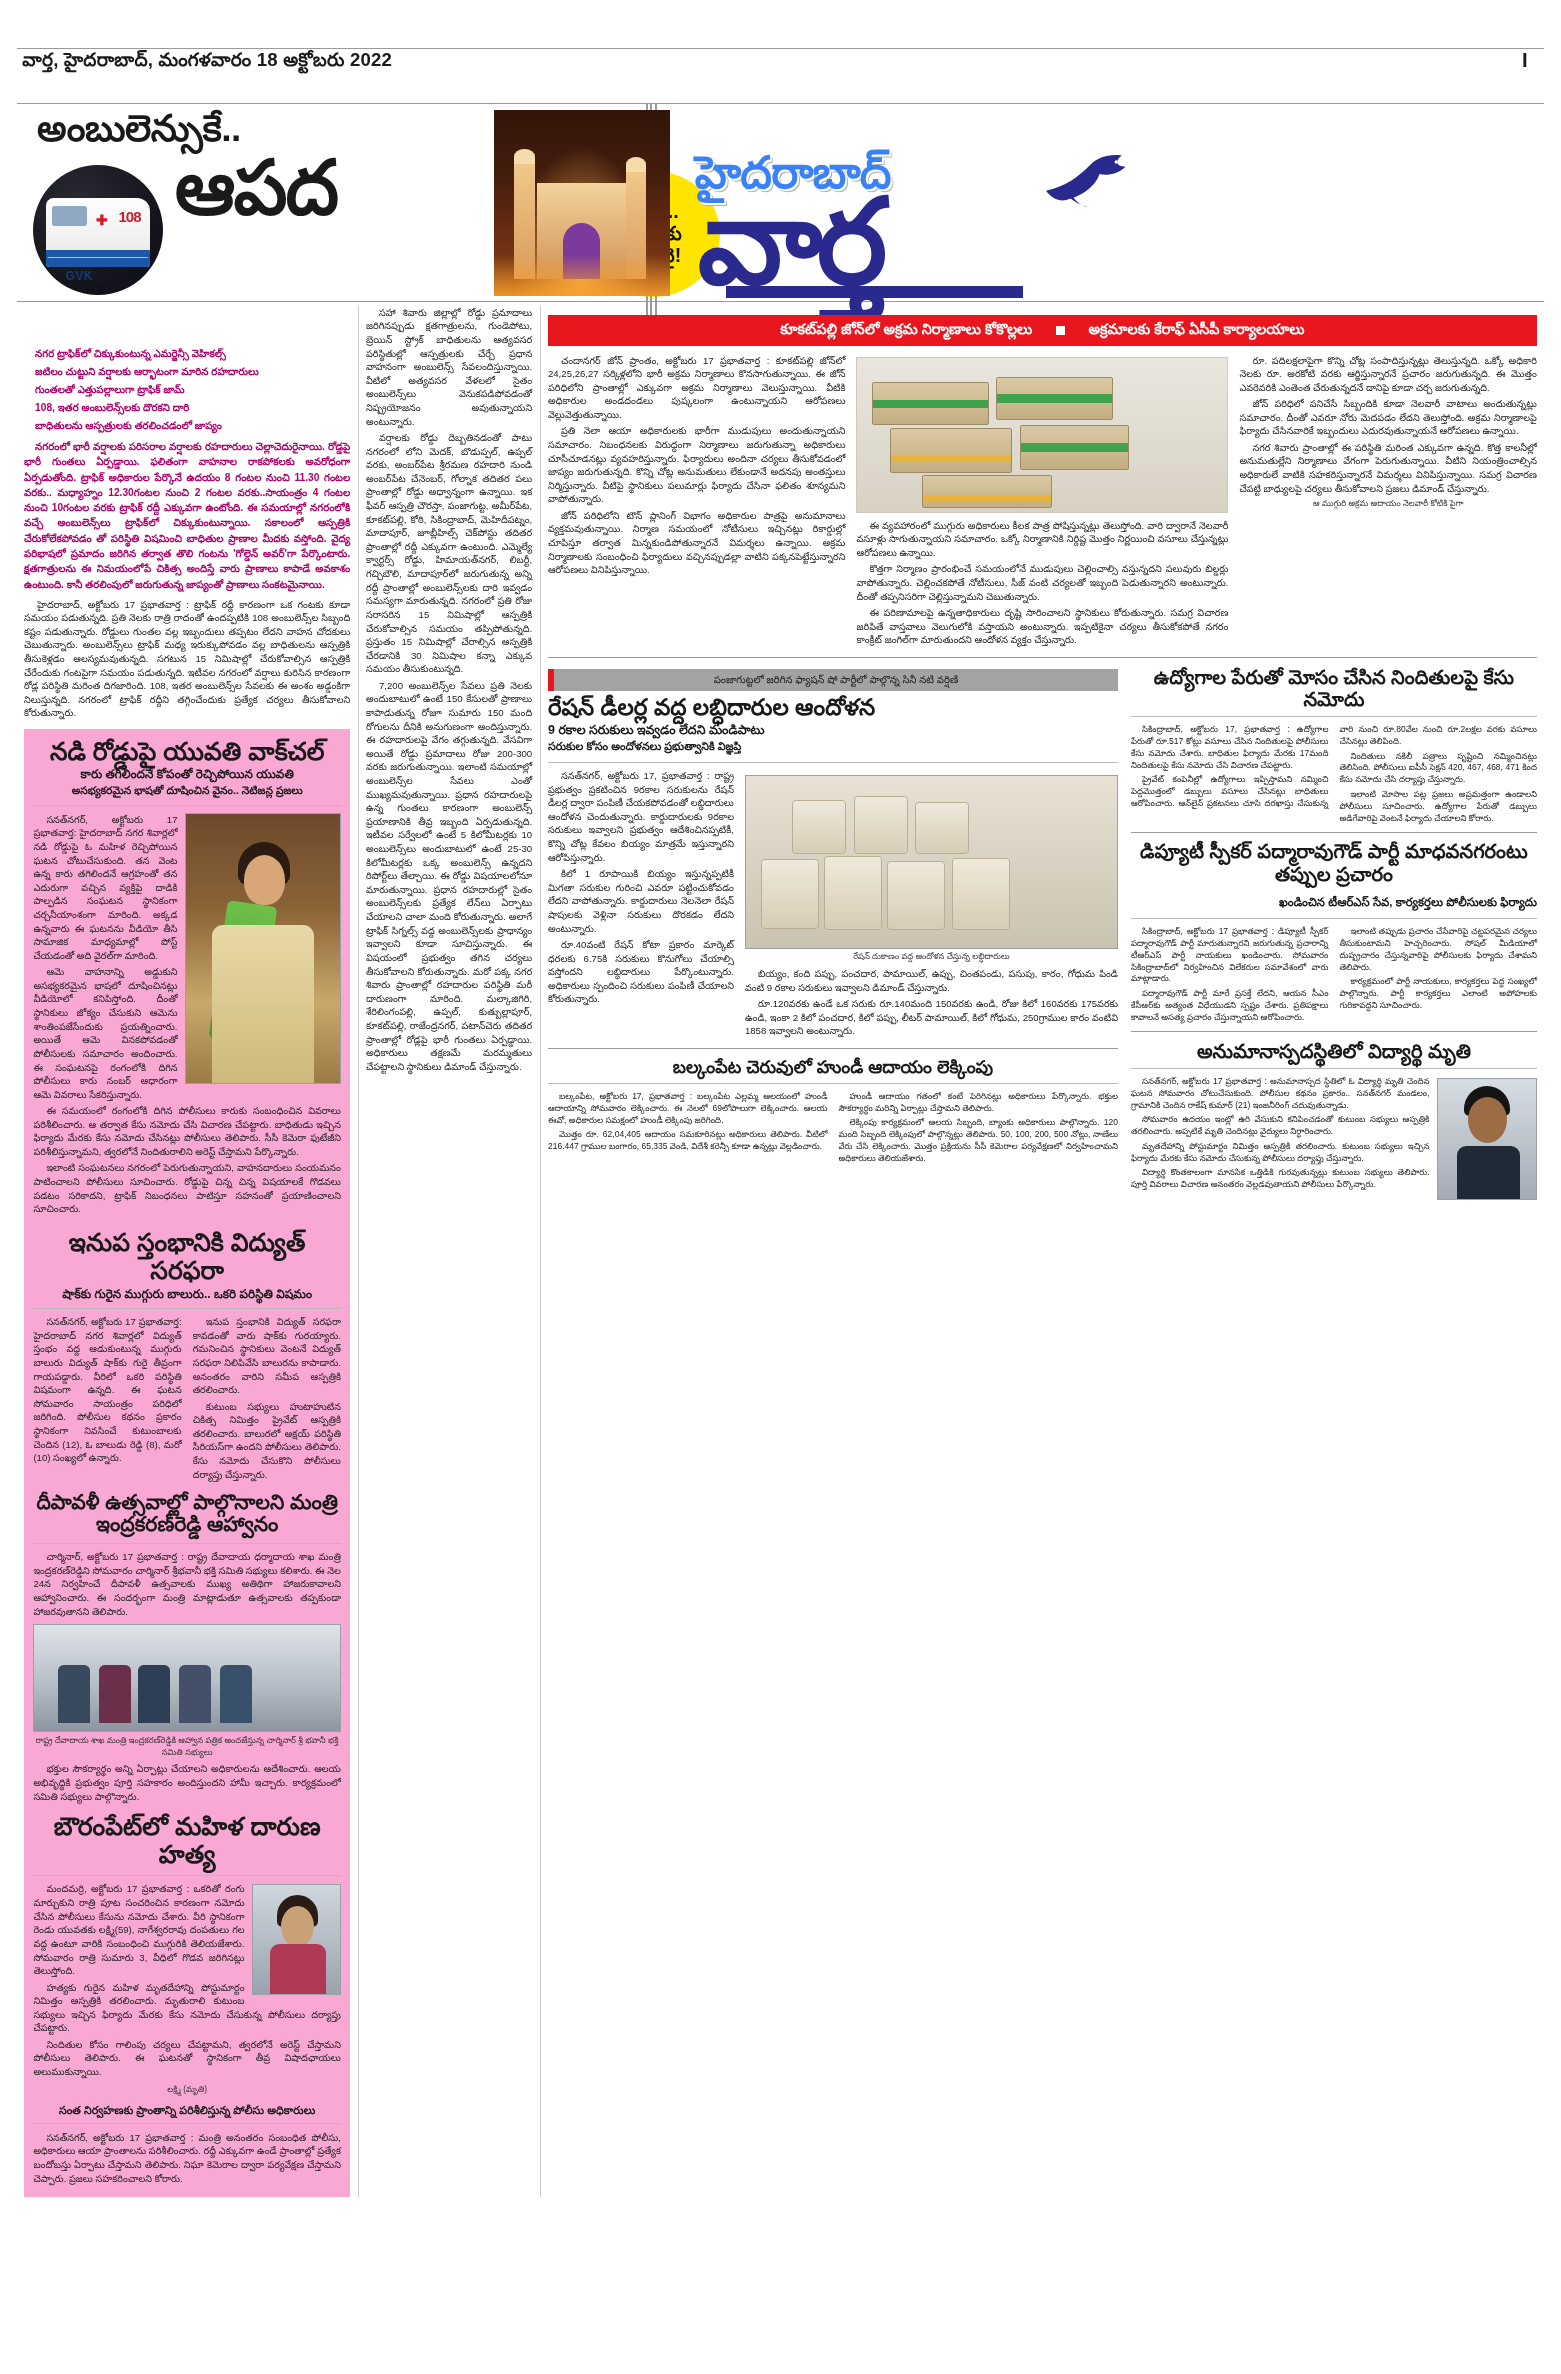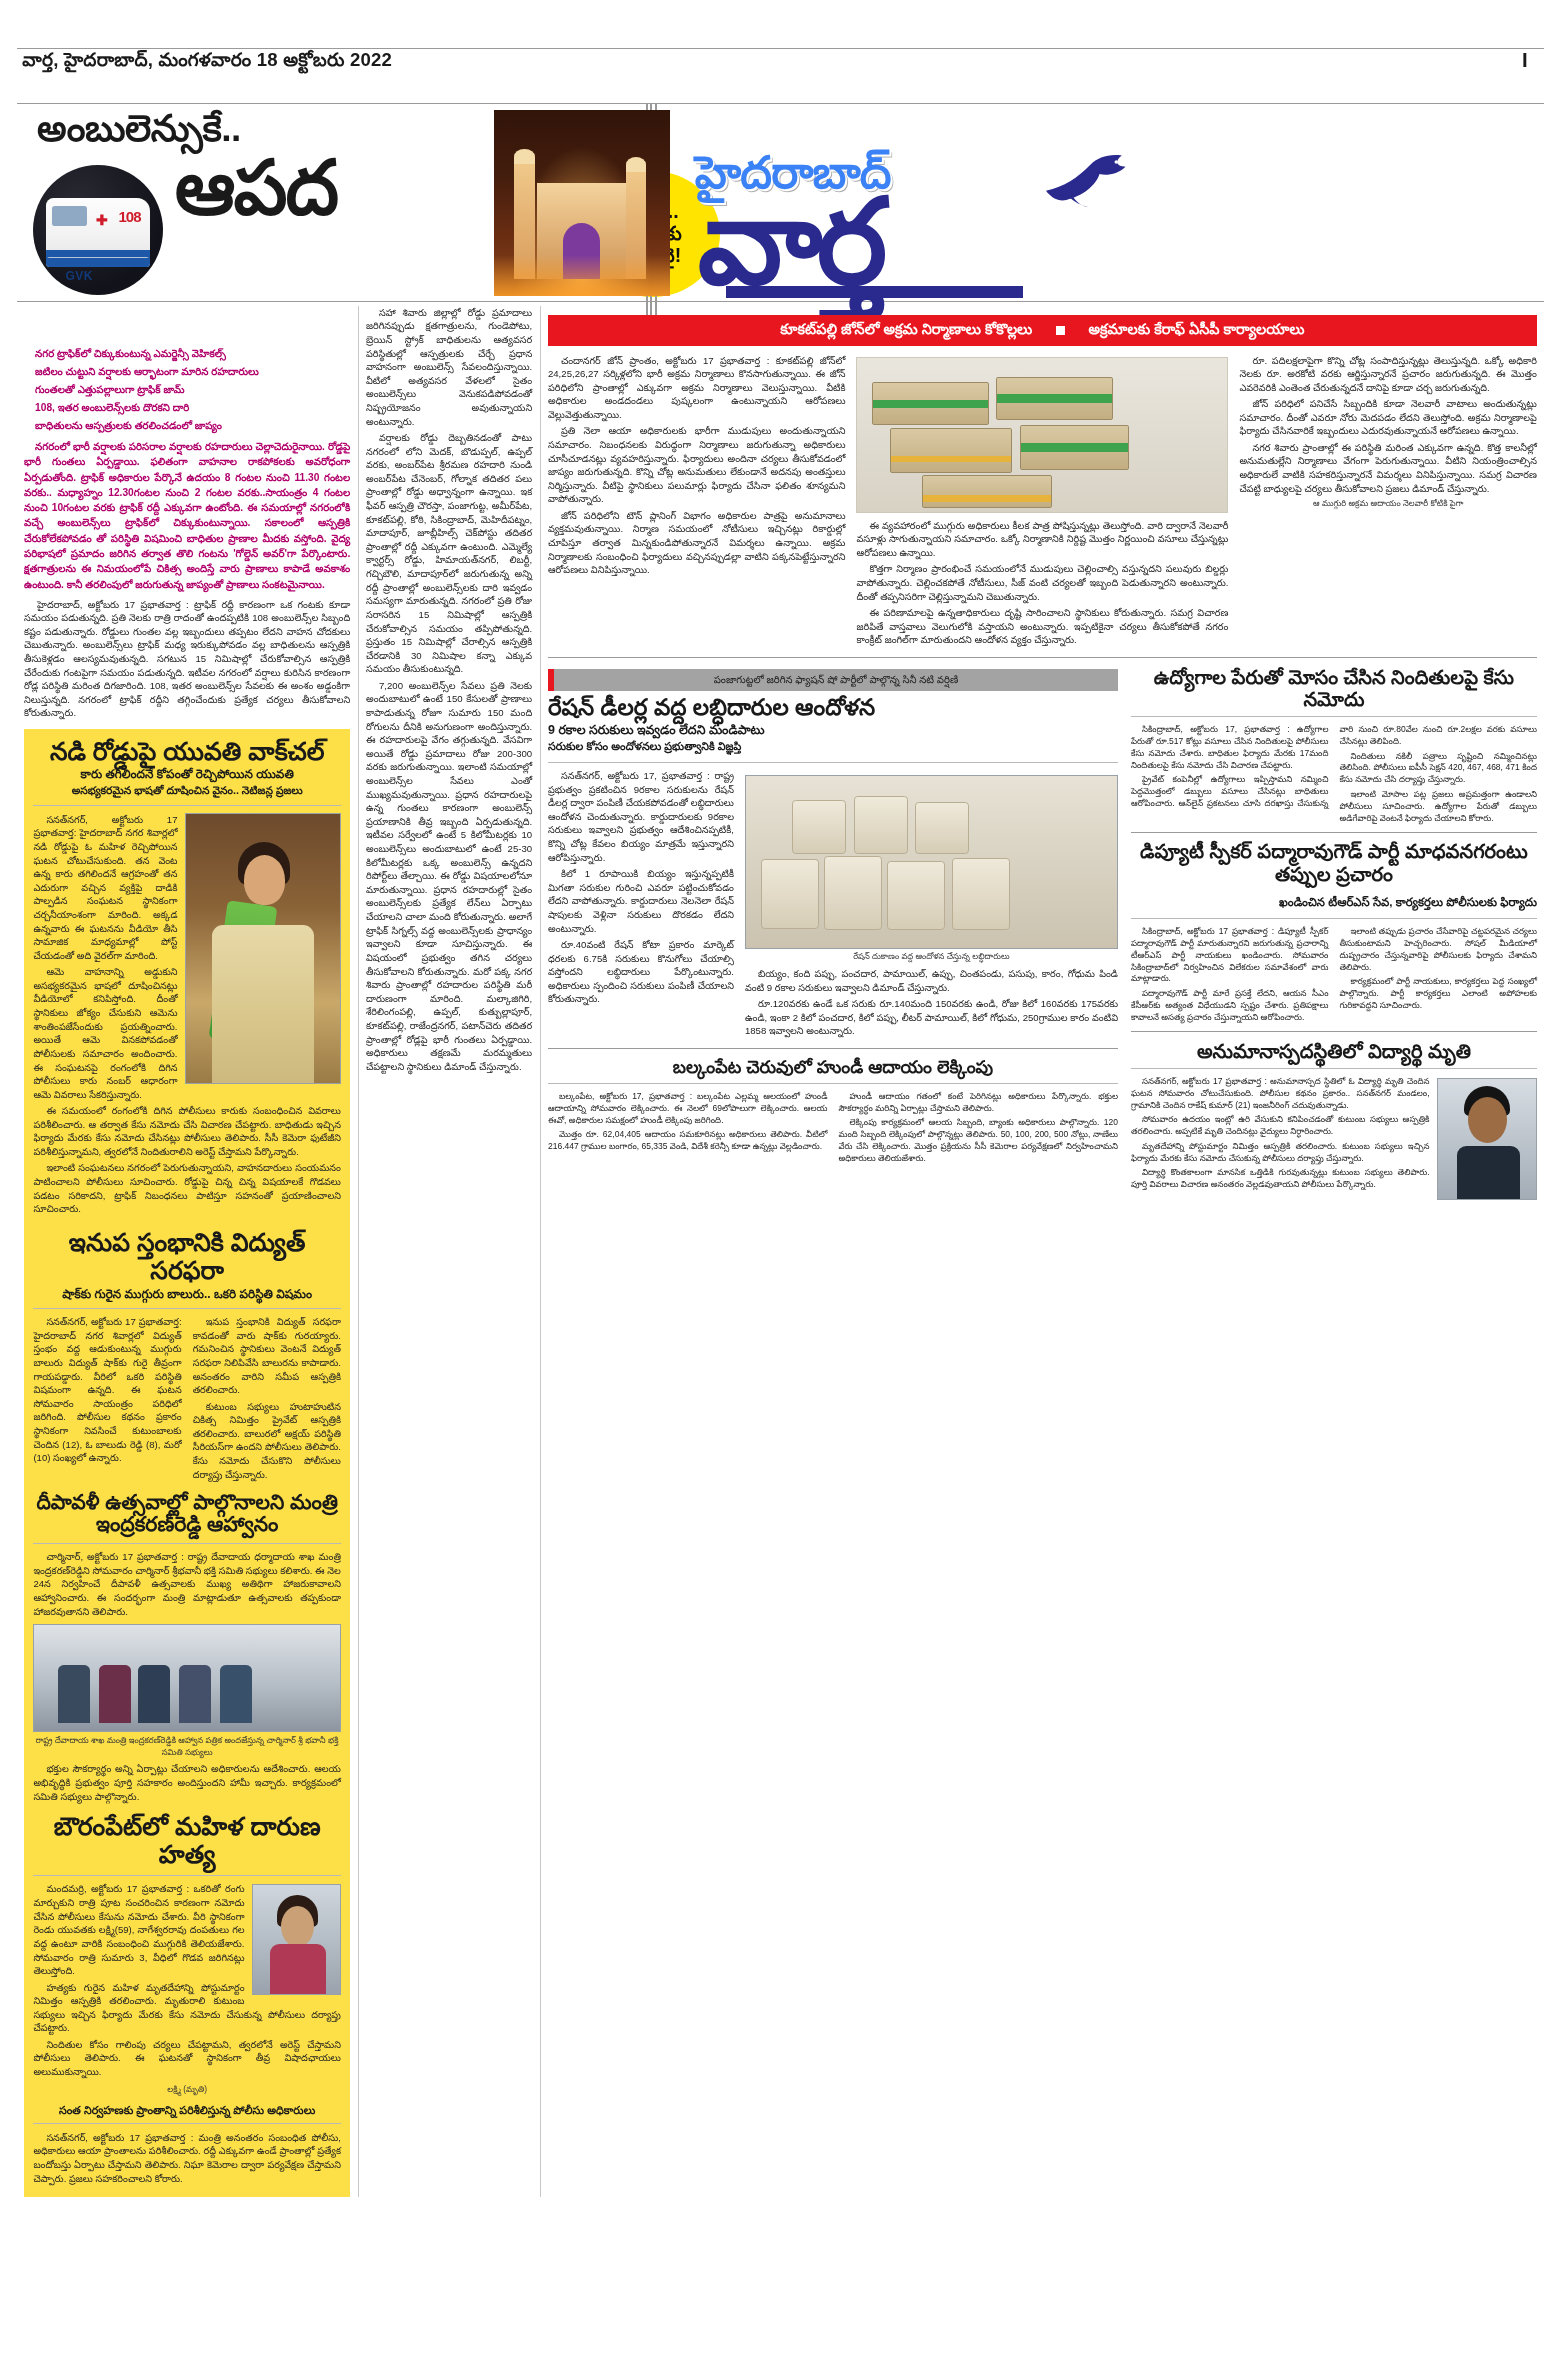--- a/index.html
+++ b/index.html
@@ -153,21 +153,21 @@
     background:linear-gradient(#e9e6de 0%, #d8d2c4 100%);
     position:relative; overflow:hidden; border:0.9px solid #cfc9bb;
   }
   .bundle { position:absolute; background:linear-gradient(#d9c9a3,#c3ae82); border:0.9px solid #9b8a63; border-radius:1.9px; }
   .bundle .band { position:absolute; left:0; right:0; height:8.3px; background:#3fa34d; top:40%; }
   .bundle .band2 { position:absolute; left:0; right:0; height:6.5px; background:#e8b33a; top:62%; }
 
   .caption { font-size:8.3px; text-align:center; color:#333; margin-top:2.8px; }
 
   
-  .bluebox { background:#fde047; padding:7.4px 9.3px 9.3px 9.3px; margin-top:9.3px; }
+  .bluebox { background:#f9a8d4; padding:7.4px 9.3px 9.3px 9.3px; margin-top:9.3px; }
   .sec-head { font-size:25px; font-weight:bold; text-align:center; line-height:1.12; }
   .sec-sub { font-size:12px; font-weight:bold; text-align:center; margin-top:2.8px; line-height:1.2; }
   .sec-sub2 { font-size:10.7px; font-weight:bold; text-align:center; margin-top:1.9px; }
   .two { column-count:2; column-gap:11px; margin-top:5.6px; }
 
   .photo {
     background:linear-gradient(#cfd4da,#aab1b9);
     border:0.9px solid #98a0a8; position:relative; overflow:hidden;
   }
   .ph-lady { width:156px; height:271px; float:right; margin:0 0 5.6px 7.4px;

